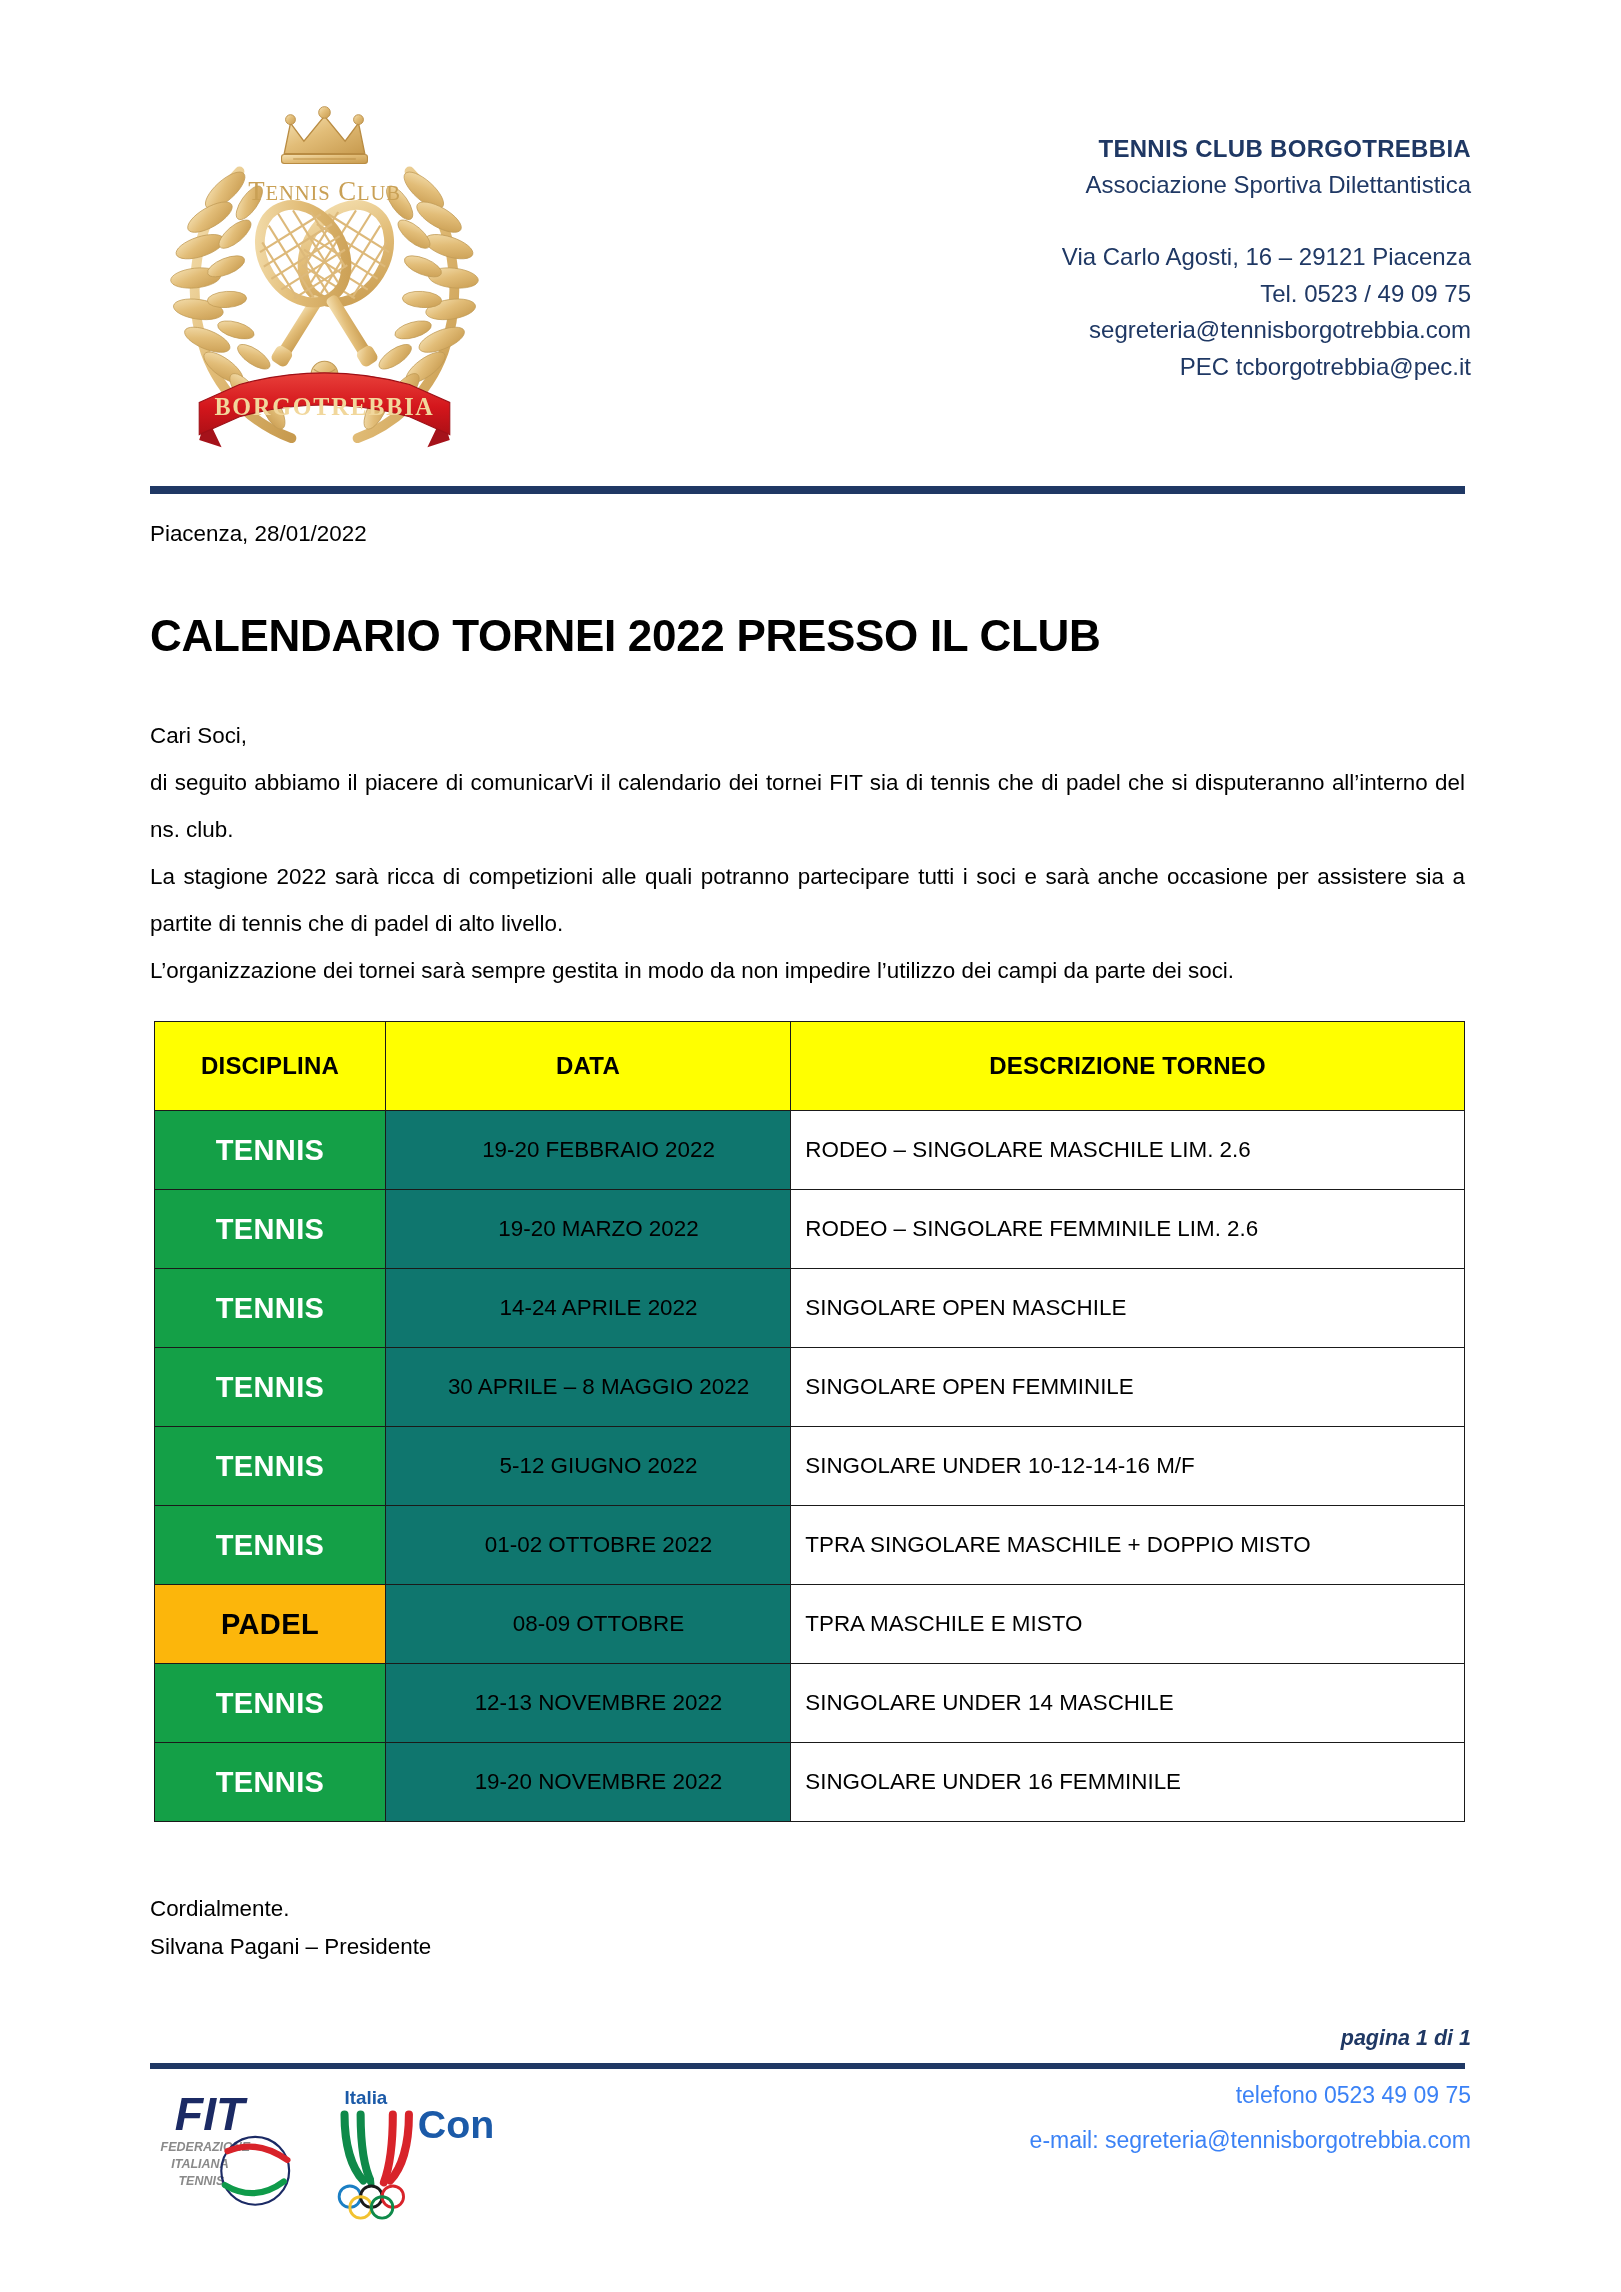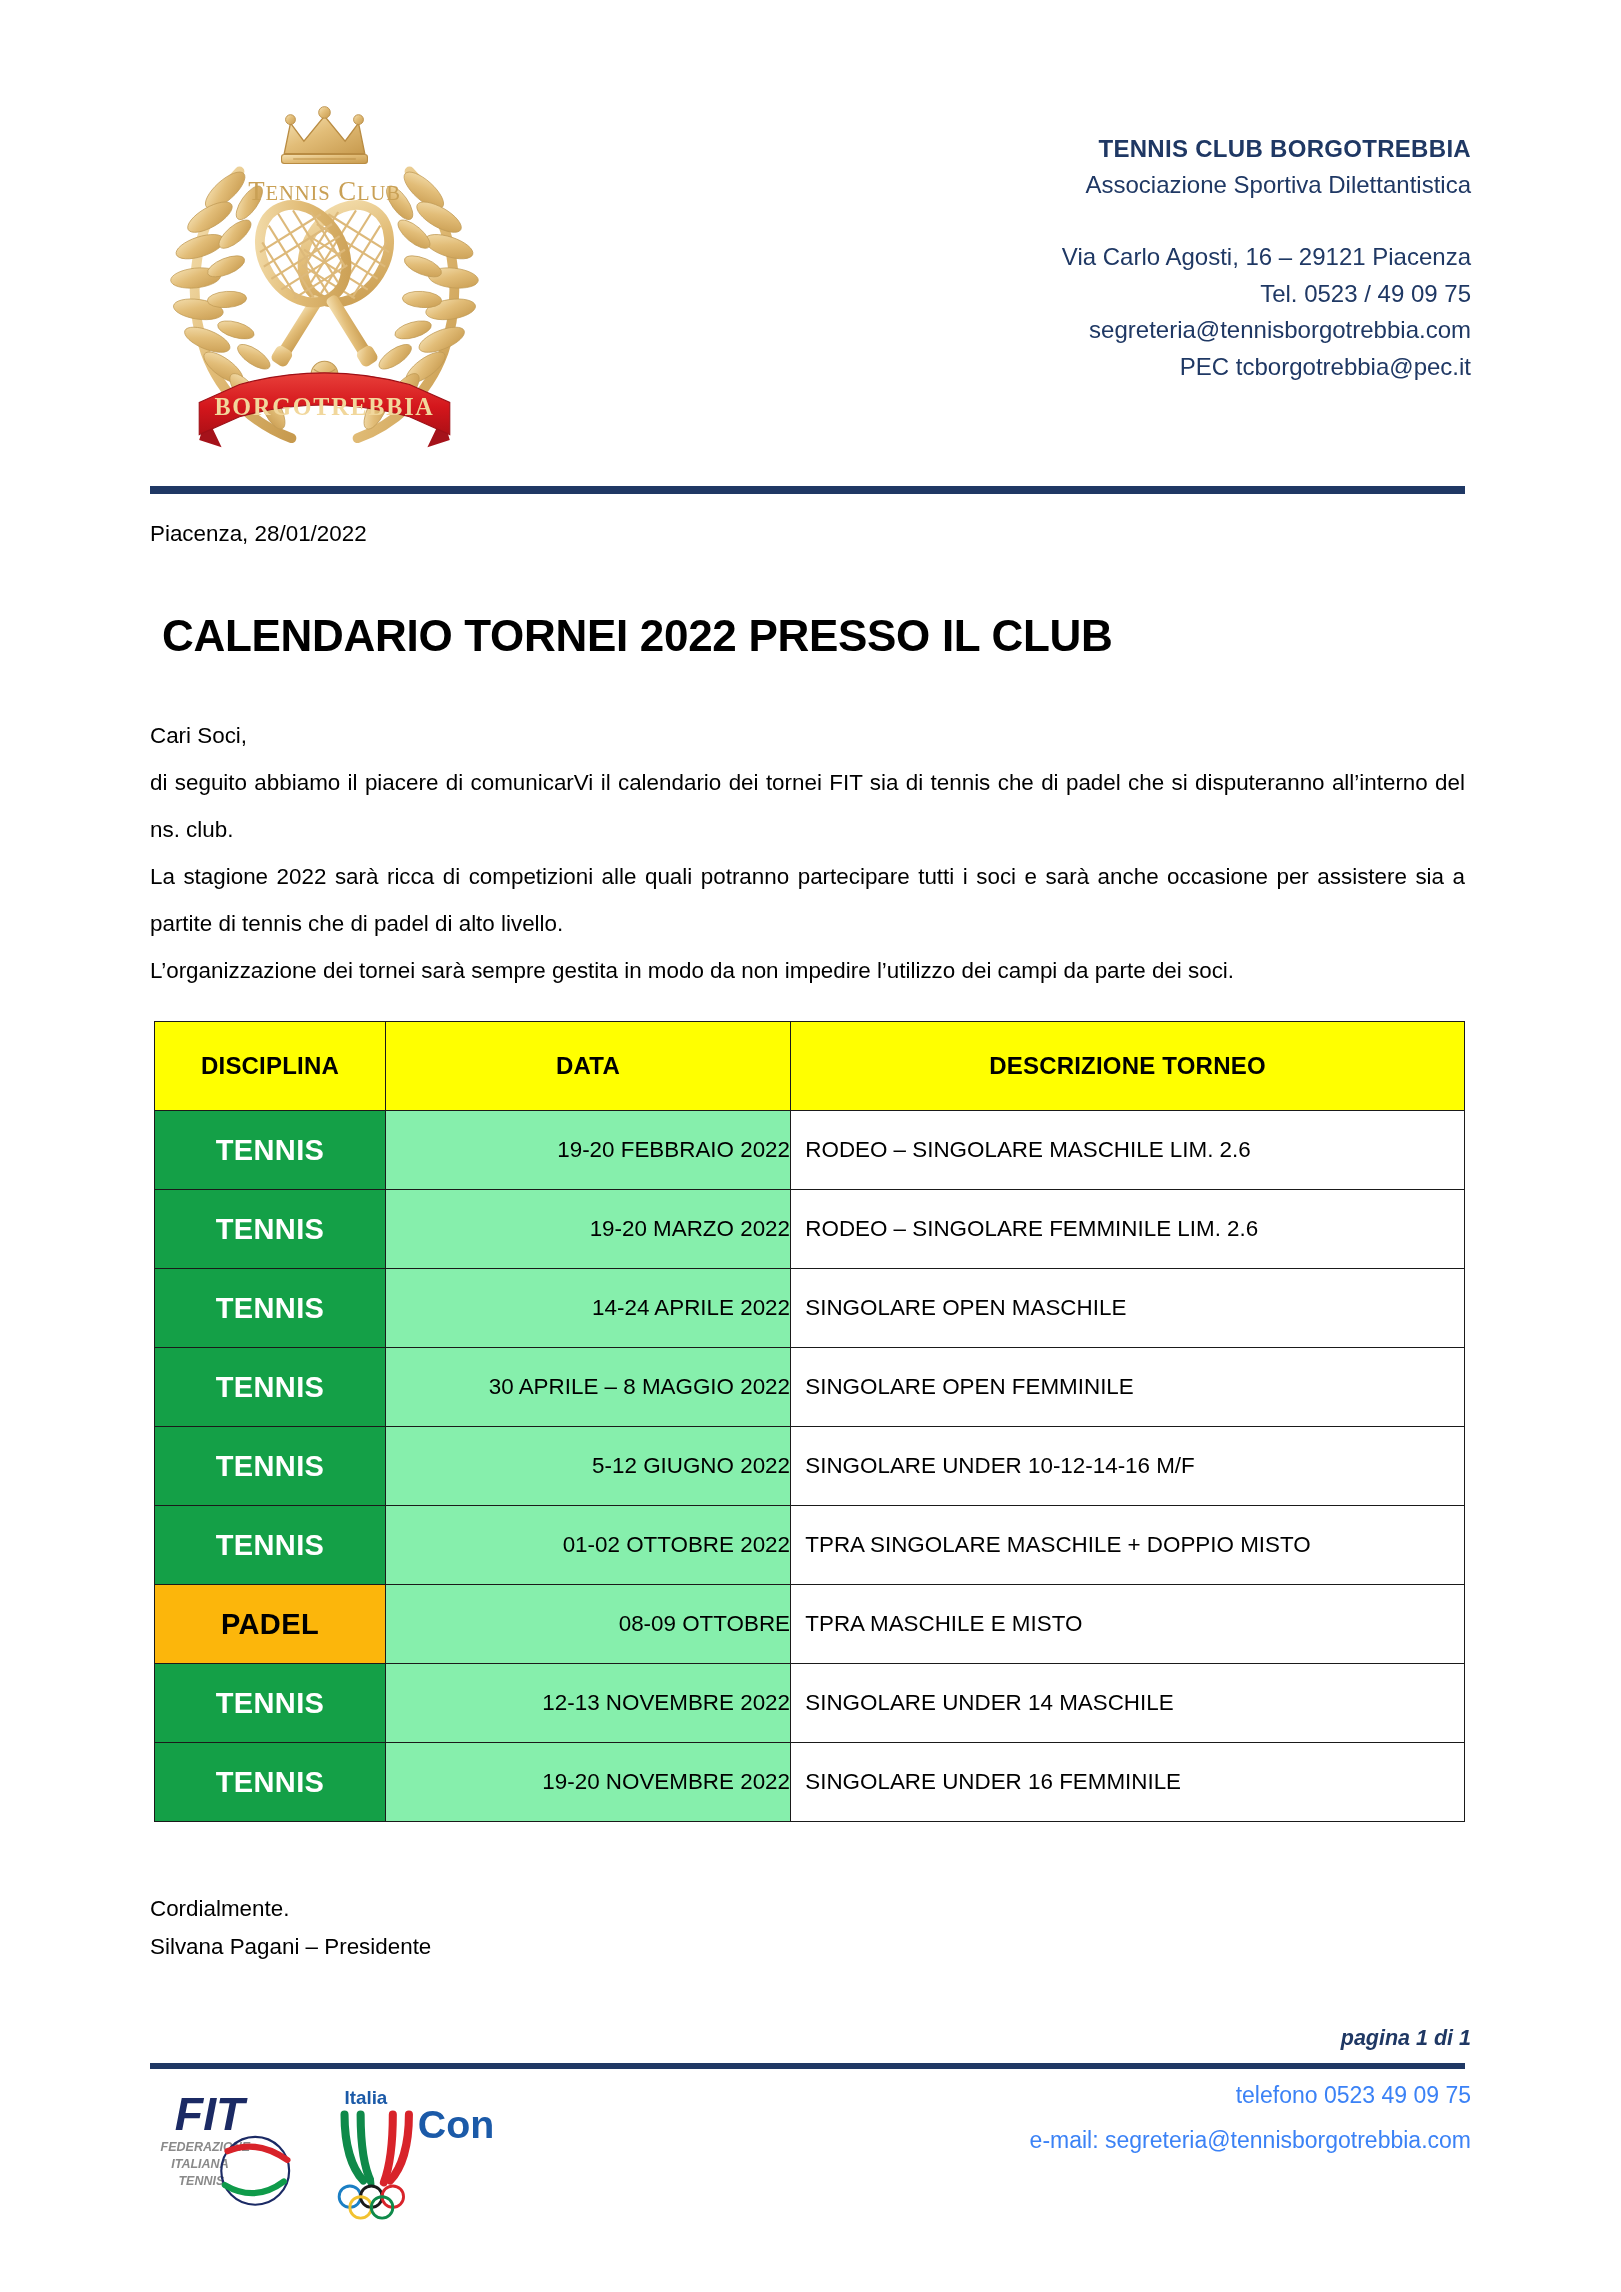--- a/index.html
+++ b/index.html
@@ -90,21 +90,21 @@
     position: absolute;
     left: 150px;
     top: 521px;
     font-size: 22.4px;
     color: #000;
   }
 
   
   .doc-title {
     position: absolute;
-    left: 162px;
+    left: 150px;
     top: 611px;
     font-size: 44px;
     font-weight: bold;
     letter-spacing: -0.3px;
     color: #000;
     white-space: nowrap;
   }
 
   
   .body-text {
@@ -160,25 +160,25 @@
   }
   td.disc.tennis {
     background: #14A047;
     color: #FFFFFF;
   }
   td.disc.padel {
     background: #FCB60B;
     color: #000000;
   }
   td.data {
-    background: #86efac;
+    background: #0f766e;
     color: #000000;
     font-size: 22.4px;
     padding-left: 21px;
-    text-align: right;
+    text-align: center;
   }
   td.descr {
     background: #FFFFFF;
     color: #000000;
     font-size: 22.4px;
     padding-left: 14.3px;
     text-align: left;
   }
 
   

